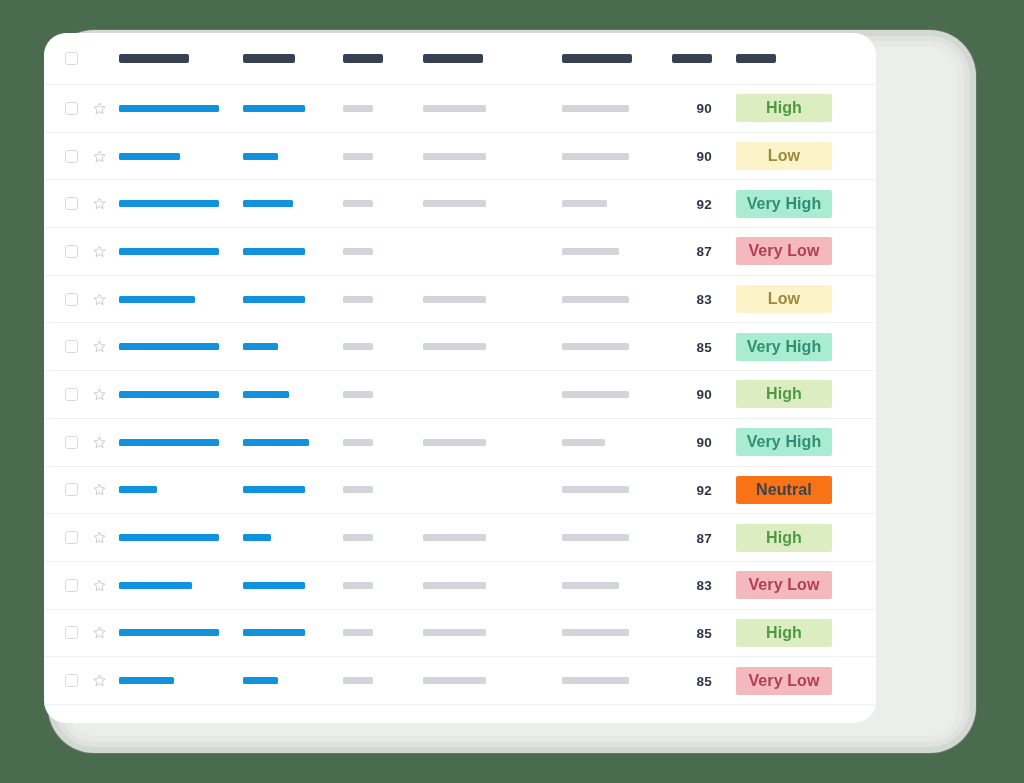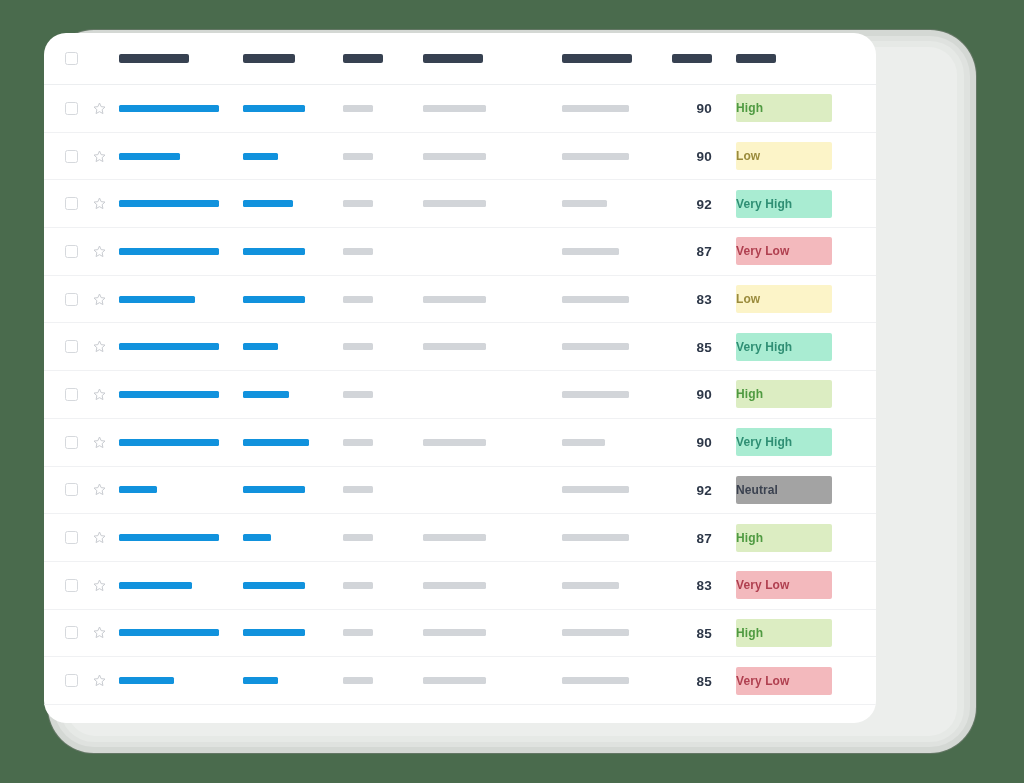--- a/index.html
+++ b/index.html
@@ -109,22 +109,23 @@
     color: #2d3748;
     letter-spacing: 0.2px;
   }
 
   
   .badge {
     display: block;
     width: 96px;
     height: 28px;
     line-height: 28px;
+    text-align: center;
     border-radius: 2px;
-    font-size: 12px;
+    font-size: 16px;
     font-weight: bold;
     letter-spacing: 0.1px;
   }
 
   
   #screen-bottom-mask {
     position: absolute;
     left: 0; right: 0; bottom: 0;
     height: 0px;
   }
@@ -412,21 +413,21 @@
         </div>
         <div class="cell-c3">
           <div class="bar gray" style="width:30px"></div>
         </div>
         <div class="cell-c4"><span></span></div>
         <div class="cell-c5">
           <div class="bar gray" style="width:67px"></div>
         </div>
         <div class="cell-score"><span class="score">92</span></div>
         <div class="cell-badge">
-          <span class="badge" style="background:#a3a3a3;color:#3b4250">Neutral</span>
+          <span class="badge" style="background:#f97316;color:#3b4250">Neutral</span>
         </div>
       </div>
       <div class="row body-row">
         <div class="cell-check">
           <div class="checkbox"></div>
         </div>
         <div class="cell-star">
           <svg class="star-icon" viewBox="0 0 24 24">
             <path d="M12 3.2 L14.6 9.0 L20.8 9.7 L16.2 13.9 L17.5 20.1 L12 17.0 L6.5 20.1 L7.8 13.9 L3.2 9.7 L9.4 9.0 Z"></path>
           </svg>

